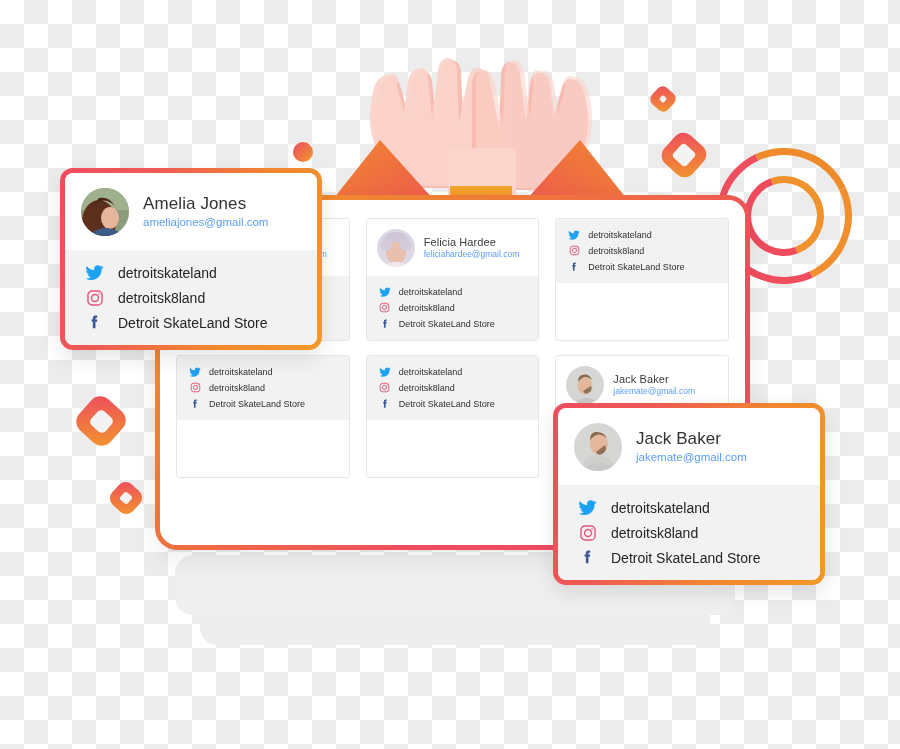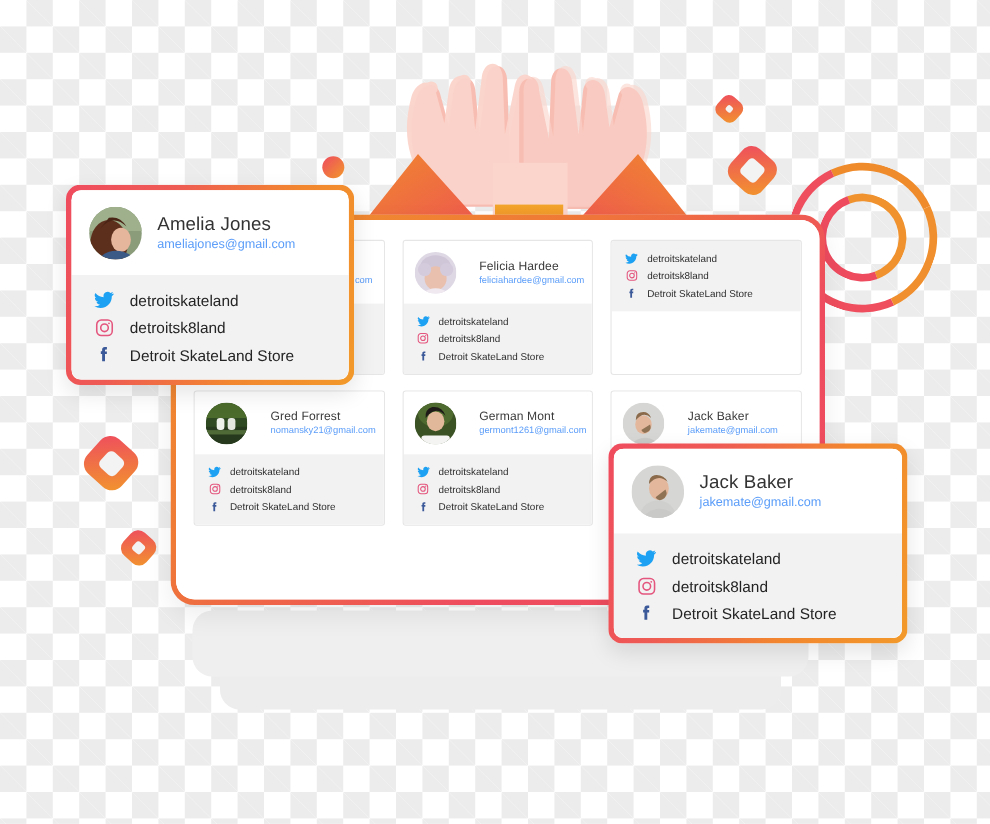--- a/index.html
+++ b/index.html
@@ -65,21 +65,21 @@
   }
   .window-inner{
     position:absolute;left:5px;top:5px;right:5px;bottom:5px;
     background:#ffffff;border-radius:17px;overflow:hidden;
     padding:18px 16px;box-sizing:border-box;
   }
   .grid{display:grid;grid-template-columns:repeat(3,1fr);gap:14px 16px;}
 
   
   .card{background:#ffffff;border:1px solid #e6e6e6;border-radius:3px;overflow:hidden;}
-  .card-head{display:flex;align-items:center;gap:21px;padding:10px 10px 9px 10px;background:#fff;}
+  .card-head{display:flex;align-items:center;gap:9px;padding:10px 10px 9px 10px;background:#fff;}
   .avatar{width:38px;height:38px;border-radius:50%;flex:0 0 38px;overflow:hidden;position:relative;}
   .avatar svg{display:block;width:100%;height:100%;}
   .c-name{font-size:11px;color:#3b3b3b;line-height:1.3;letter-spacing:.1px;}
   .c-mail{font-size:8.5px;color:#5b9df9;line-height:1.4;}
   .card-body{background:#f2f2f2;padding:8px 10px 9px 12px;}
   .srow{display:flex;align-items:center;gap:8px;height:15px;}
   .srow + .srow{margin-top:1px;}
   .s-label{font-size:9px;color:#2e2e2e;white-space:nowrap;}
   .ico{width:12px;height:12px;flex:0 0 12px;display:flex;align-items:center;justify-content:center;}
   .ico svg{display:block;}
@@ -295,36 +295,20 @@
               <span class="ico">
                 <svg width="12" height="12" viewBox="0 0 24 24" fill="#3b5998">
                   <path d="M15.4 8.2h-2.2V6.8c0-.7.4-.9.8-.9h1.4V3.1l-2.3-.1c-2.6 0-3.2 1.9-3.2 3.2v1.9H8.4v3h1.5v8.3h3.3V11.2h2.1z"></path>
                 </svg>
               </span>
               <span class="s-label">Detroit SkateLand Store</span>
             </div>
           </div>
         </div>
         <div class="card">
-          <div class="card-head">
-            <div class="avatar">
-              <svg viewBox="0 0 38 38" xmlns="http://www.w3.org/2000/svg">
-                <rect width="38" height="38" fill="#2f4a22"></rect>
-                <rect y="0" width="38" height="14" fill="#4b6b2c"></rect>
-                <rect y="22" width="38" height="16" fill="#26391c"></rect>
-                <rect x="10" y="14" width="7" height="11" rx="3" fill="#eef0ea"></rect>
-                <rect x="20" y="14" width="7" height="11" rx="3" fill="#e4e7e0"></rect>
-                <rect y="25" width="38" height="4" fill="#6b8a4a" opacity=".6"></rect>
-              </svg>
-            </div>
-            <div>
-              <div class="c-name">Gred Forrest</div>
-              <div class="c-mail">nomansky21@gmail.com</div>
-            </div>
-          </div>
           <div class="card-body">
             <div class="srow">
               <span class="ico">
                 <svg width="12" height="12" viewBox="0 0 24 24" fill="#1da1f2">
                   <path d="M23 4.9c-.8.4-1.7.6-2.6.8 1-.6 1.7-1.5 2-2.5-.9.5-1.9.9-3 1.1A4.6 4.6 0 0 0 11.5 8c0 .4 0 .7.1 1A13 13 0 0 1 2.2 4.2a4.5 4.5 0 0 0 1.4 6.1c-.7 0-1.4-.2-2-.5v.1c0 2.2 1.6 4 3.7 4.4a4.7 4.7 0 0 1-2.1.1 4.6 4.6 0 0 0 4.3 3.2A9.2 9.2 0 0 1 1 19.5a13 13 0 0 0 7 2c8.4 0 13-7 13-13v-.6c.9-.6 1.6-1.4 2.2-2.3z"></path>
                 </svg>
               </span>
               <span class="s-label">detroitskateland</span>
             </div>
             <div class="srow">
@@ -341,36 +325,20 @@
               <span class="ico">
                 <svg width="12" height="12" viewBox="0 0 24 24" fill="#3b5998">
                   <path d="M15.4 8.2h-2.2V6.8c0-.7.4-.9.8-.9h1.4V3.1l-2.3-.1c-2.6 0-3.2 1.9-3.2 3.2v1.9H8.4v3h1.5v8.3h3.3V11.2h2.1z"></path>
                 </svg>
               </span>
               <span class="s-label">Detroit SkateLand Store</span>
             </div>
           </div>
         </div>
         <div class="card">
-          <div class="card-head">
-            <div class="avatar">
-              <svg viewBox="0 0 38 38" xmlns="http://www.w3.org/2000/svg">
-                <rect width="38" height="38" fill="#3b5224"></rect>
-                <ellipse cx="19" cy="10" rx="16" ry="12" fill="#4e6a2e"></ellipse>
-                <ellipse cx="19" cy="17" rx="8" ry="9" fill="#e2b89a"></ellipse>
-                <path d="M10 14 q9 -12 18 -2 q-3 -9 -12 -8 q-7 2 -6 10z" fill="#1d1a18"></path>
-                <path d="M7 38 q12 -14 24 -2 v2 z" fill="#f2f2f0"></path>
-                <rect x="6" y="30" width="26" height="8" rx="3" fill="#f4f4f2"></rect>
-              </svg>
-            </div>
-            <div>
-              <div class="c-name">German Mont</div>
-              <div class="c-mail">germont1261@gmail.com</div>
-            </div>
-          </div>
           <div class="card-body">
             <div class="srow">
               <span class="ico">
                 <svg width="12" height="12" viewBox="0 0 24 24" fill="#1da1f2">
                   <path d="M23 4.9c-.8.4-1.7.6-2.6.8 1-.6 1.7-1.5 2-2.5-.9.5-1.9.9-3 1.1A4.6 4.6 0 0 0 11.5 8c0 .4 0 .7.1 1A13 13 0 0 1 2.2 4.2a4.5 4.5 0 0 0 1.4 6.1c-.7 0-1.4-.2-2-.5v.1c0 2.2 1.6 4 3.7 4.4a4.7 4.7 0 0 1-2.1.1 4.6 4.6 0 0 0 4.3 3.2A9.2 9.2 0 0 1 1 19.5a13 13 0 0 0 7 2c8.4 0 13-7 13-13v-.6c.9-.6 1.6-1.4 2.2-2.3z"></path>
                 </svg>
               </span>
               <span class="s-label">detroitskateland</span>
             </div>
             <div class="srow">

